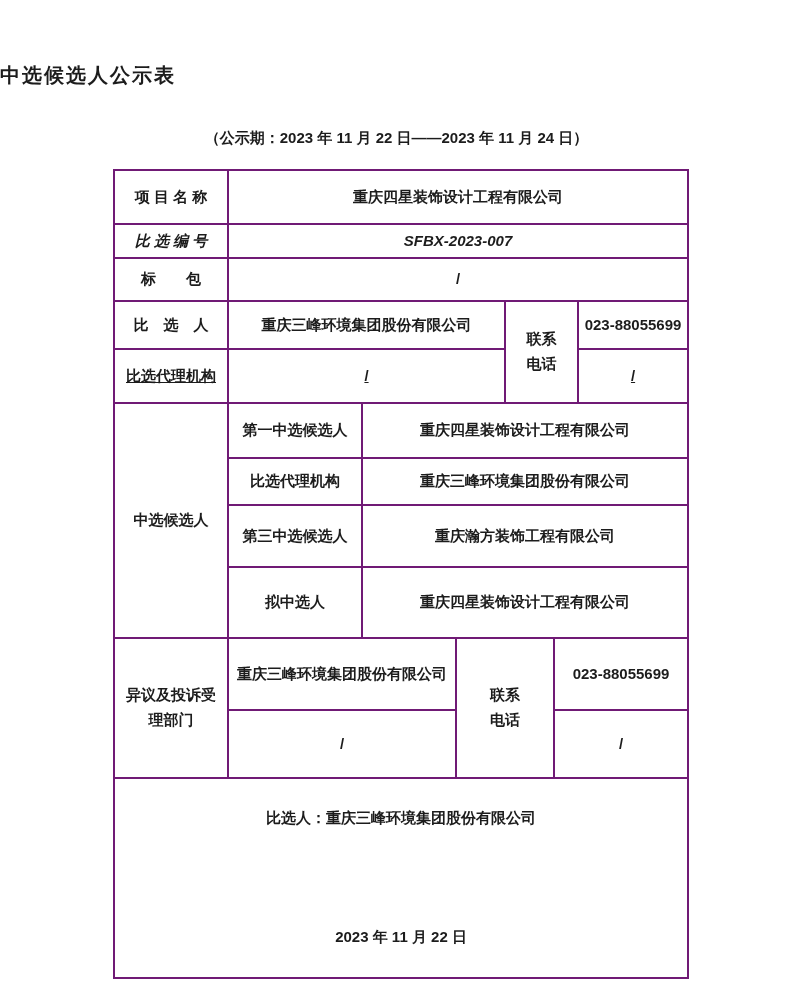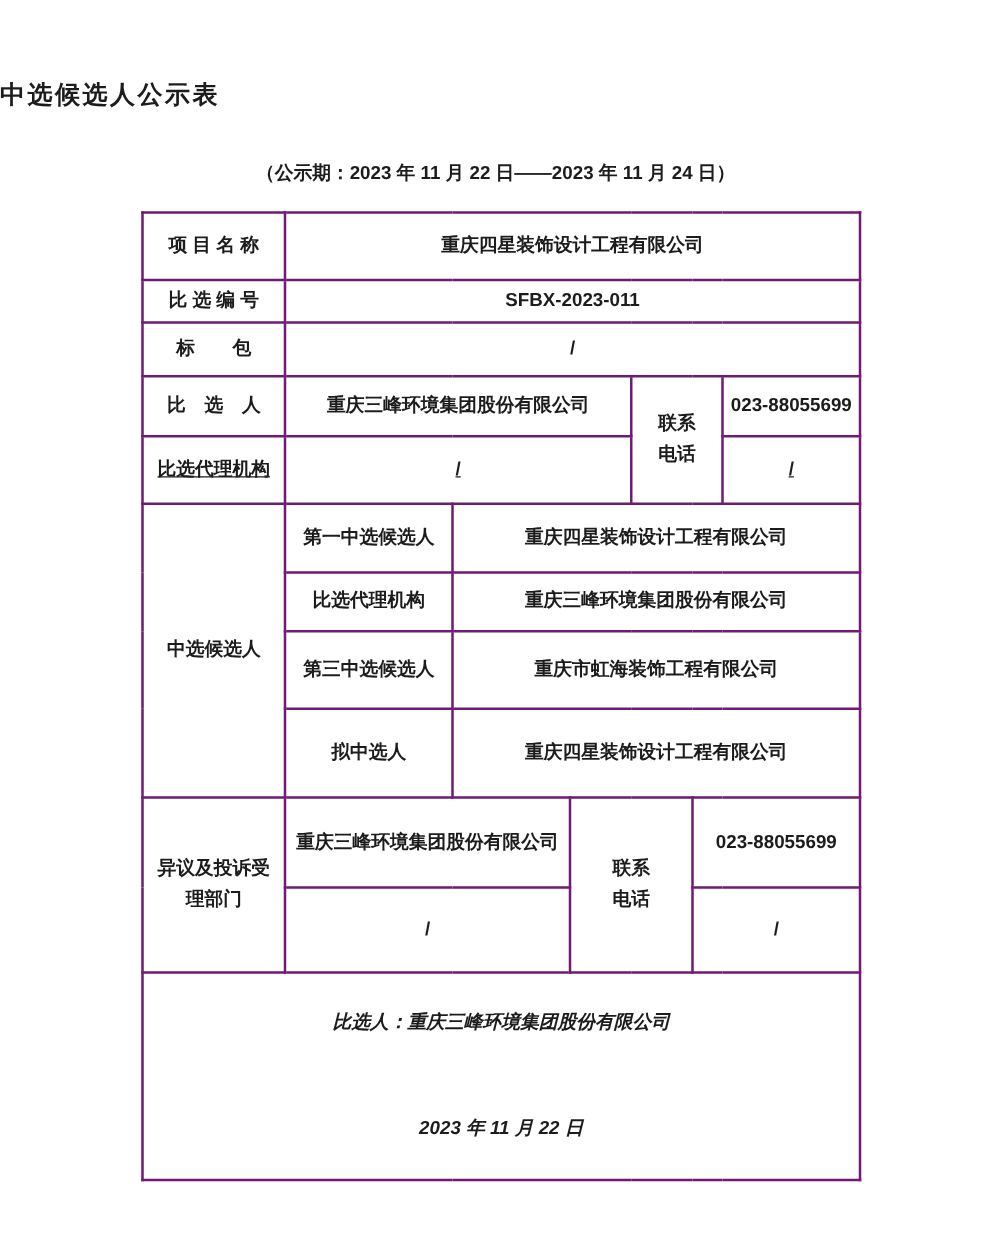--- a/index.html
+++ b/index.html
@@ -50,34 +50,34 @@
     overflow: hidden;
   }
   td.dept-wrap { padding: 0 14px; }
   td.footer-cell {
     vertical-align: top;
     text-align: left;
     padding: 12px 12px 0 12px;
   }
   .footer-date {
     text-align: center;
-    margin-top: 36px;
+    margin-top: 70px;
   }
   tr.r1  { height: 54px; }
-  tr.r2  { height: 34px; }
+  tr.r2  { height: 34px; font-style: italic; }
   tr.r3  { height: 43px; }
   tr.r4  { height: 48px; }
   tr.r5  { height: 54px; text-decoration: underline; }
   tr.r6  { height: 55px; }
   tr.r7  { height: 47px; }
   tr.r8  { height: 62px; }
   tr.r9  { height: 71px; }
   tr.r10 { height: 72px; }
   tr.r11 { height: 68px; }
-  tr.r12 { height: 150px; font-style: italic; }
+  tr.r12 { height: 150px; }
 </style>
 </head>
 <body>
 
 <div class="page">
 
   <h1 class="doc-title">中选候选人公示表</h1>
 
   <div class="doc-subtitle">（公示期：2023 年 11 月 22 日——2023 年 11 月 24 日）</div>
 
@@ -92,21 +92,21 @@
       <col style="width:110px">
     </colgroup>
     <tbody>
       <tr class="r1">
         <td>项 目 名 称</td>
         <td colspan="6">重庆四星装饰设计工程有限公司</td>
       </tr>
 
       <tr class="r2">
         <td>比 选 编 号</td>
-        <td colspan="6">SFBX-2023-011</td>
+        <td colspan="6">SFBX-2023-007</td>
       </tr>
 
       <tr class="r3">
         <td>标　　包</td>
         <td colspan="6">/</td>
       </tr>
 
       <tr class="r4">
         <td>比　选　人</td>
         <td colspan="3">重庆三峰环境集团股份有限公司</td>
@@ -127,21 +127,21 @@
         <td colspan="5">重庆四星装饰设计工程有限公司</td>
       </tr>
 
       <tr class="r7">
         <td>比选代理机构</td>
         <td colspan="5">重庆三峰环境集团股份有限公司</td>
       </tr>
 
       <tr class="r8">
         <td>第三中选候选人</td>
-        <td colspan="5">重庆市虹海装饰工程有限公司</td>
+        <td colspan="5">重庆瀚方装饰工程有限公司</td>
       </tr>
 
       <tr class="r9">
         <td>拟中选人</td>
         <td colspan="5">重庆四星装饰设计工程有限公司</td>
       </tr>
 
       <tr class="r10">
         <td rowspan="2">异议及投诉受
 理部门</td>

